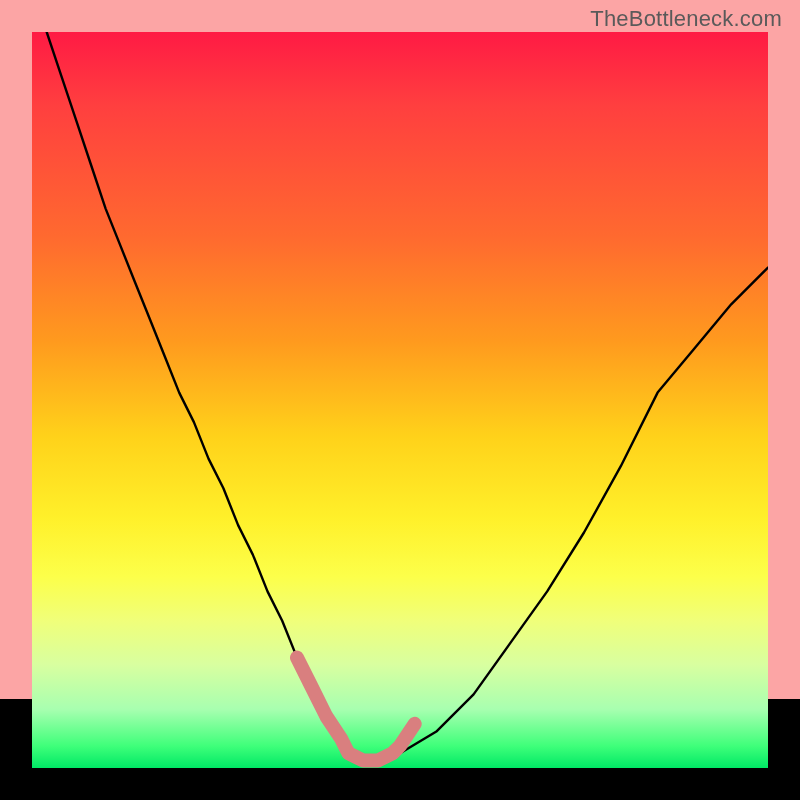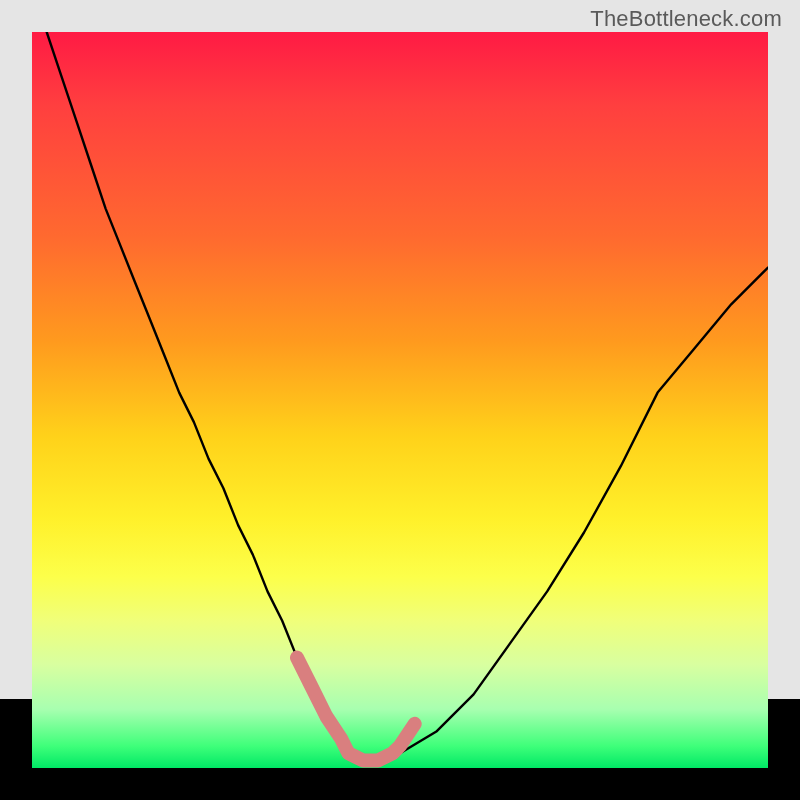--- a/index.html
+++ b/index.html
@@ -8,21 +8,21 @@
     width: 800px;
     height: 800px;
     overflow: hidden;
     background: #000;
     font-family: Arial, Helvetica, sans-serif;
   }
   .frame {
     position: relative;
     width: 800px;
     height: 699px;
-    background: #e5e5e5;
+    background: #fca5a5;
     text-decoration: underline;
   }
   .watermark {
     position: absolute;
     top: 6px;
     right: 18px;
     color: #5a5a5a;
     font-size: 22px;
     font-weight: 500;
     letter-spacing: 0.2px;

